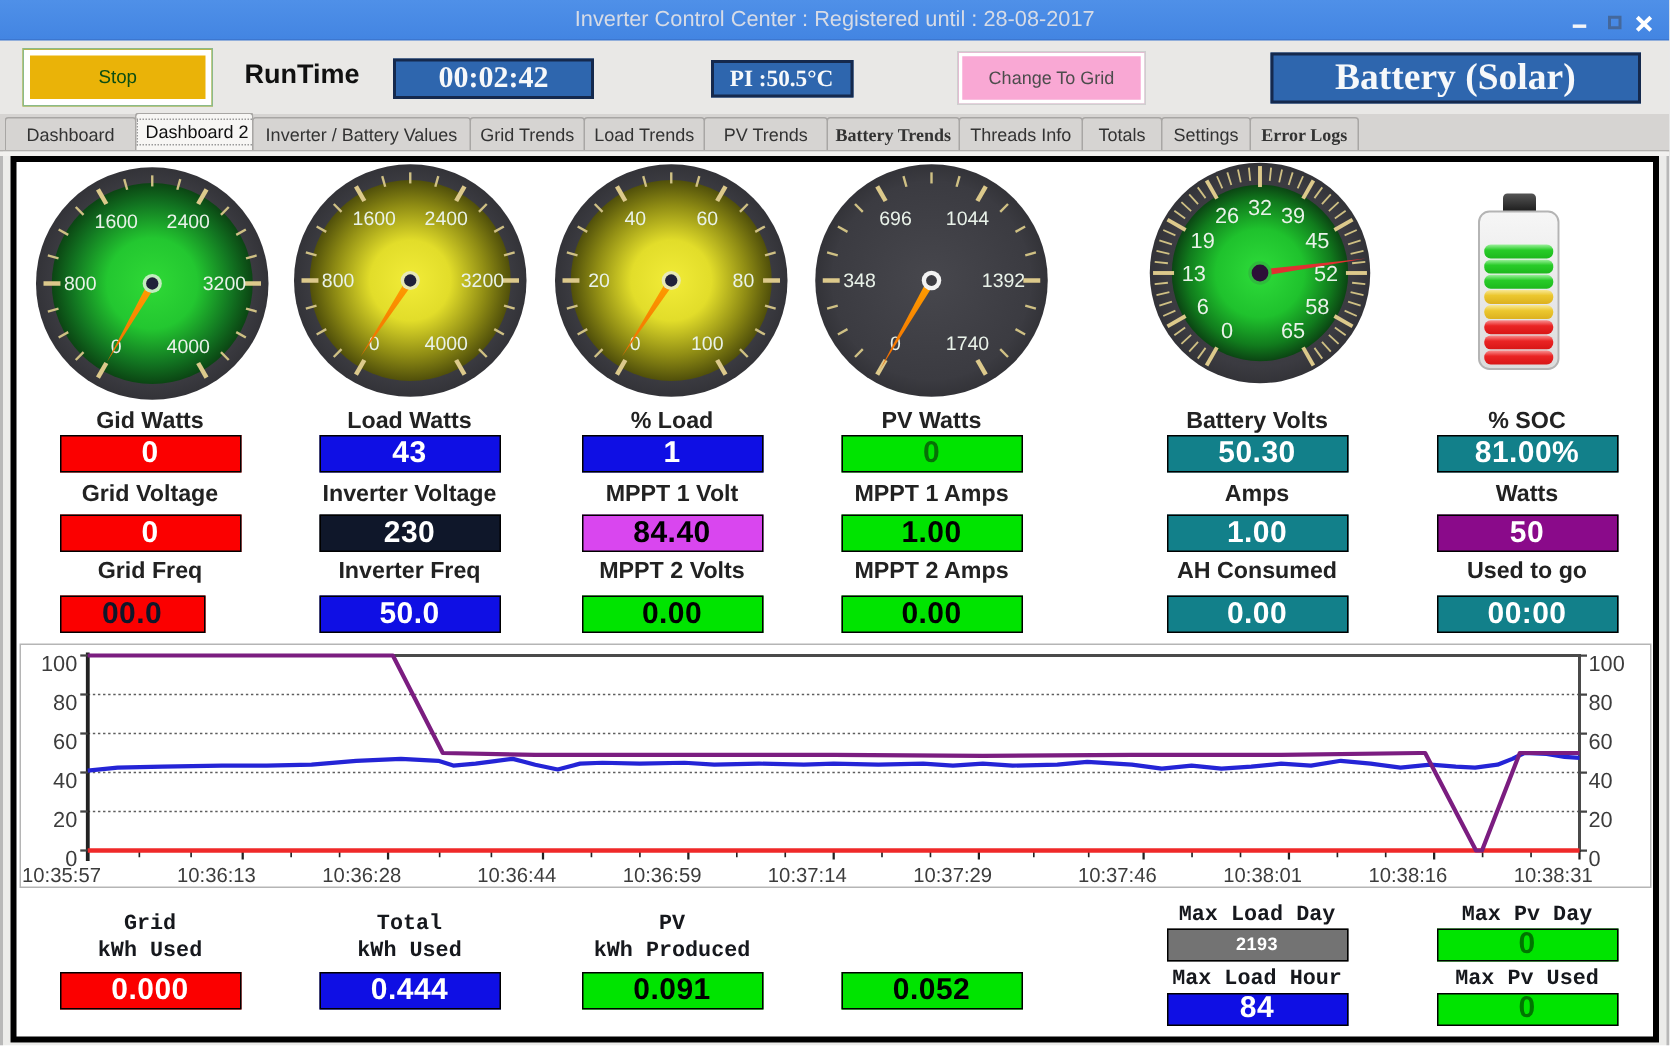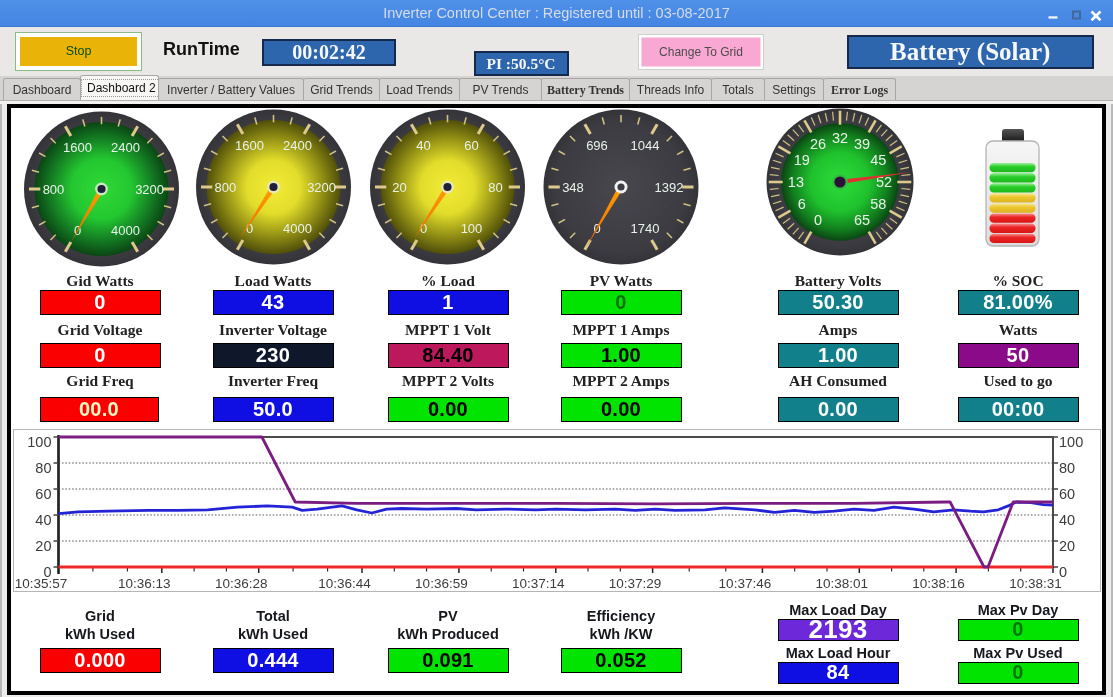--- a/index.html
+++ b/index.html
@@ -3,53 +3,53 @@
 * { margin:0; padding:0; box-sizing:border-box; }
 html,body { background:#fff; }
 body { font-family:"Liberation Sans", sans-serif; }
 .page { position:relative; width:1113px; height:697px; background:#ececea; overflow:hidden; box-shadow:2px 0 0 #b8b8b8 inset, -2px 0 0 #b8b8b8 inset; }
 .titlebar { position:absolute; left:0; top:0; width:100%; height:26px; background:linear-gradient(#4f90e8,#4385e2); color:#d6dbe6; font-size:14.5px; text-align:center; line-height:26px; }
 .toolbar { position:absolute; left:0; top:26px; width:100%; height:50px; background:#e9e8e6; border-top:1px solid #3c77d0; }
 .stopbtn { position:absolute; left:15px; top:5px; width:127px; height:38.5px; background:#eab308; border:1px solid #8aba8a; box-shadow:0 0 0 4px #ffffff inset; color:#0b4d12; font-size:12.5px; text-align:center; line-height:37px; }
 .runtime { position:absolute; left:163px; top:12px; font-size:18px; font-weight:bold; color:#111; }
 .bluebox { position:absolute; background:#2e66ae; border:2px solid #15294d; color:#f6f8fa; font-family:"Liberation Serif", serif; font-weight:bold; text-align:center; }
 .timebox { left:262px; top:12px; width:134px; height:27px; font-size:20px; line-height:23px; }
-.pibox { left:473.5px; top:24px; width:95px; height:25px; font-size:15.5px; line-height:21px; }
+.pibox { left:473.5px; top:13px; width:95px; height:25px; font-size:15.5px; line-height:21px; }
 .batbox { left:847px; top:8px; width:246.5px; height:34px; font-size:25px; line-height:30px; }
 .changebtn { position:absolute; left:638px; top:6.5px; width:126px; height:36.5px; background:#f9a8d4; border:1px solid #cfcfcf; box-shadow:0 0 0 2.5px #ffffff inset; color:#4c4c4c; font-size:12px; text-align:center; line-height:35px; }
 .tabbar { position:absolute; left:0; top:76px; width:100%; height:25px; background:#d6d4d2; display:flex; align-items:flex-end; padding-left:3px; border-bottom:1px solid #b2b0ae; }
 .tab { height:22px; line-height:22px; padding:0; text-align:center; font-size:12px; color:#333; background:#d6d4d2; border:1px solid #a8a6a4; border-bottom:none; border-radius:2.5px 2.5px 0 0; margin-right:-1px; white-space:nowrap; overflow:hidden; }
 .tab.active { height:25px; line-height:25px; background:#f7f6f4; position:relative; z-index:2; color:#111; }
 .foc { border:1px dotted #9a9a9a; padding:1px 5px; }
 .tab.boldtab { font-family:"Liberation Serif", serif; font-weight:bold; font-size:12px; }
 .main { position:absolute; left:7px; top:104px; width:1099px; height:591px; background:#fff; border:4px solid #000; }
 .chartbox { position:absolute; left:13px; top:429px; width:1088px; height:163px; border:1px solid #b5b5b5; background:#fff; }
-.lbl { position:absolute; text-align:center; font-family:Liberation Serif, serif; font-weight:bold; font-size:15.5px; color:#222; }
-.lbl2 { position:absolute; text-align:center; font-family:Liberation Sans, sans-serif; font-weight:bold; font-size:14.5px; color:#16181d; line-height:17.5px; }
+.lbl { position:absolute; text-align:center; font-family:Liberation Sans, sans-serif; font-weight:bold; font-size:15.5px; color:#222; }
+.lbl2 { position:absolute; text-align:center; font-family:Liberation Mono, monospace; font-weight:bold; font-size:14.5px; color:#16181d; line-height:17.5px; }
 .vbox { position:absolute; border:1.5px solid #000; text-align:center; font-size:20px; font-weight:bold; letter-spacing:0.3px; }
 .osvg { position:absolute; left:0; top:0; width:1113px; height:697px; font-family:"Liberation Sans", sans-serif; }
 </style></head>
 <body>
 <div class="page">
-  <div class="titlebar">Inverter Control Center : Registered until : 03-08-2017</div>
+  <div class="titlebar">Inverter Control Center : Registered until : 28-08-2017</div>
   <svg class="osvg" width="1113" height="697" style="z-index:1;height:26px">
       <rect x="1048.5" y="16.3" width="9" height="2.3" fill="#f4f6f8"></rect>
       <rect x="1073" y="11.5" width="7" height="7" fill="none" stroke="#44689c" stroke-width="2"></rect>
       <path d="M1091.5 11.5 L1100.5 20.3 M1100.5 11.5 L1091.5 20.3" stroke="#fff" stroke-width="2.6"></path>
   </svg>
   <div class="toolbar">
     <div class="stopbtn">Stop</div>
     <div class="runtime">RunTime</div>
     <div class="bluebox timebox">00:02:42</div>
     <div class="bluebox pibox">PI :50.5°C</div>
     <div class="changebtn">Change To Grid</div>
     <div class="bluebox batbox">Battery (Solar)</div>
   </div>
   <div class="tabbar">
-<div class="tab" style="width:78px">Dashboard</div>
+<div class="tab" style="width:88px">Dashboard</div>
 <div class="tab active" style="width:79px"><span class="foc">Dashboard 2</span></div>
 <div class="tab" style="width:146px">Inverter / Battery Values</div>
 <div class="tab" style="width:77px">Grid Trends</div>
 <div class="tab" style="width:81px">Load Trends</div>
 <div class="tab" style="width:83px">PV Trends</div>
 <div class="tab boldtab" style="width:89px">Battery Trends</div>
 <div class="tab" style="width:83px">Threads Info</div>
 <div class="tab" style="width:54px">Totals</div>
 <div class="tab" style="width:60px">Settings</div>
 <div class="tab boldtab" style="width:73px">Error Logs</div>
@@ -413,48 +413,47 @@
 <div class="vbox" style="left:560.5px;top:290px;width:121px;height:25px;background:#00e400;color:#077107;line-height:22px">0</div>
 <div class="lbl" style="left:752.5px;top:272px;width:171px">Battery Volts</div>
 <div class="vbox" style="left:777.5px;top:290px;width:121px;height:25px;background:#12808a;color:#fff;line-height:22px">50.30</div>
 <div class="lbl" style="left:932.5px;top:272px;width:171px">% SOC</div>
 <div class="vbox" style="left:957.5px;top:290px;width:121px;height:25px;background:#12808a;color:#fff;line-height:22px">81.00%</div>
 <div class="lbl" style="left:14.5px;top:321px;width:171px">Grid Voltage</div>
 <div class="vbox" style="left:39.5px;top:343px;width:121px;height:25px;background:#fb0000;color:#fff;line-height:22px">0</div>
 <div class="lbl" style="left:187.5px;top:321px;width:171px">Inverter Voltage</div>
 <div class="vbox" style="left:212.5px;top:343px;width:121px;height:25px;background:#0f172a;color:#fff;line-height:22px">230</div>
 <div class="lbl" style="left:362.5px;top:321px;width:171px">MPPT 1 Volt</div>
-<div class="vbox" style="left:387.5px;top:343px;width:121px;height:25px;background:#be185d;color:#000;line-height:22px">84.40</div>
+<div class="vbox" style="left:387.5px;top:343px;width:121px;height:25px;background:#d946ef;color:#000;line-height:22px">84.40</div>
 <div class="lbl" style="left:535.5px;top:321px;width:171px">MPPT 1 Amps</div>
 <div class="vbox" style="left:560.5px;top:343px;width:121px;height:25px;background:#00e400;color:#000;line-height:22px">1.00</div>
 <div class="lbl" style="left:752.5px;top:321px;width:171px">Amps</div>
 <div class="vbox" style="left:777.5px;top:343px;width:121px;height:25px;background:#12808a;color:#fff;line-height:22px">1.00</div>
 <div class="lbl" style="left:932.5px;top:321px;width:171px">Watts</div>
 <div class="vbox" style="left:957.5px;top:343px;width:121px;height:25px;background:#8a0a8a;color:#fff;line-height:22px">50</div>
 <div class="lbl" style="left:14.5px;top:372px;width:171px">Grid Freq</div>
-<div class="vbox" style="left:39.5px;top:397px;width:119px;height:25px;background:#fb0000;color:#fef9c3;line-height:22px">00.0</div>
+<div class="vbox" style="left:39.5px;top:397px;width:97px;height:25px;background:#fb0000;color:#0f172a;line-height:22px">00.0</div>
 <div class="lbl" style="left:187.5px;top:372px;width:171px">Inverter Freq</div>
 <div class="vbox" style="left:212.5px;top:397px;width:121px;height:25px;background:#0f0fe4;color:#fff;line-height:22px">50.0</div>
 <div class="lbl" style="left:362.5px;top:372px;width:171px">MPPT 2 Volts</div>
 <div class="vbox" style="left:387.5px;top:397px;width:121px;height:25px;background:#00e400;color:#000;line-height:22px">0.00</div>
 <div class="lbl" style="left:535.5px;top:372px;width:171px">MPPT 2 Amps</div>
 <div class="vbox" style="left:560.5px;top:397px;width:121px;height:25px;background:#00e400;color:#000;line-height:22px">0.00</div>
 <div class="lbl" style="left:752.5px;top:372px;width:171px">AH Consumed</div>
 <div class="vbox" style="left:777.5px;top:397px;width:121px;height:25px;background:#12808a;color:#fff;line-height:22px">0.00</div>
 <div class="lbl" style="left:932.5px;top:372px;width:171px">Used to go</div>
 <div class="vbox" style="left:957.5px;top:397px;width:121px;height:25px;background:#12808a;color:#fff;line-height:22px">00:00</div>
 <div class="lbl2" style="left:9.5px;top:608px;width:181px">Grid<br>kWh Used</div>
 <div class="vbox" style="left:39.5px;top:648px;width:121px;height:25px;background:#fb0000;color:#fff;line-height:22.5px">0.000</div>
 <div class="lbl2" style="left:182.5px;top:608px;width:181px">Total<br>kWh Used</div>
 <div class="vbox" style="left:212.5px;top:648px;width:121px;height:25px;background:#0f0fe4;color:#fff;line-height:22.5px">0.444</div>
 <div class="lbl2" style="left:357.5px;top:608px;width:181px">PV<br>kWh Produced</div>
 <div class="vbox" style="left:387.5px;top:648px;width:121px;height:25px;background:#00e400;color:#000;line-height:22.5px">0.091</div>
-<div class="lbl2" style="left:530.5px;top:608px;width:181px">Efficiency<br>kWh /KW</div>
 <div class="vbox" style="left:560.5px;top:648px;width:121px;height:25px;background:#00e400;color:#000;line-height:22.5px">0.052</div>
 <div class="lbl2" style="left:747.5px;top:602px;width:181px">Max Load Day</div>
-<div class="vbox" style="left:777.5px;top:619px;width:121px;height:21.5px;background:#6d28d9;color:#fff;line-height:19px;font-size:26px">2193</div>
+<div class="vbox" style="left:777.5px;top:619px;width:121px;height:21.5px;background:#737373;color:#fff;line-height:19px;font-size:12px">2193</div>
 <div class="lbl2" style="left:927.5px;top:602px;width:181px">Max Pv Day</div>
 <div class="vbox" style="left:957.5px;top:619px;width:121px;height:21.5px;background:#00e400;color:#007500;line-height:19px;font-size:20px">0</div>
 <div class="lbl2" style="left:747.5px;top:645px;width:181px">Max Load Hour</div>
 <div class="vbox" style="left:777.5px;top:662px;width:121px;height:21.5px;background:#0f0fe4;color:#fff;line-height:19px;font-size:20px">84</div>
 <div class="lbl2" style="left:927.5px;top:645px;width:181px">Max Pv Used</div>
 <div class="vbox" style="left:957.5px;top:662px;width:121px;height:21.5px;background:#00e400;color:#007500;line-height:19px;font-size:20px">0</div>
 </div>
 
 </body></html>

